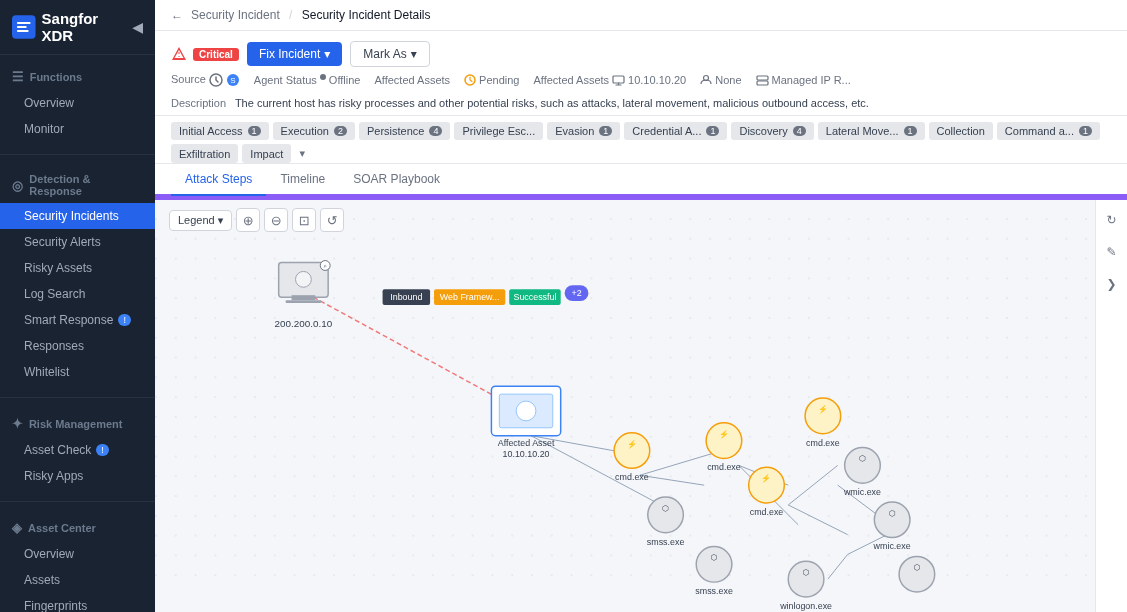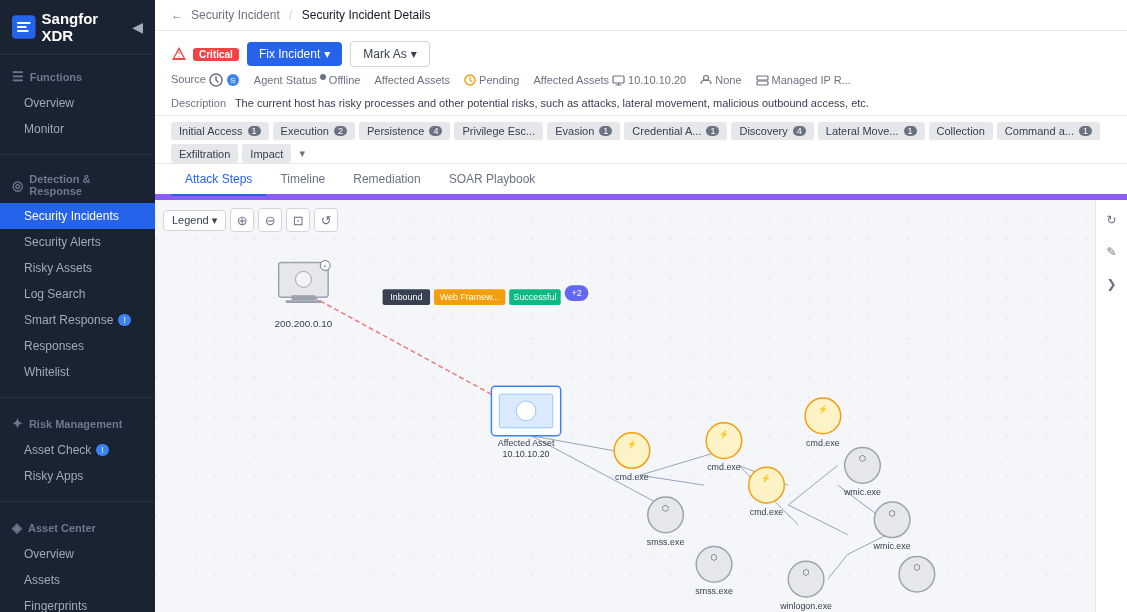--- a/index.html
+++ b/index.html
@@ -47,21 +47,21 @@
     .chain-tag .count { background: #6b7280; color: #fff; border-radius: 10px; font-size: 9px; padding: 0 4px; margin-left: 2px; }
     .chain-more { color: #6b7280; cursor: pointer; padding: 3px 4px; font-size: 11px; }
 
     
     .subnav { background: #fff; display: flex; gap: 0; border-bottom: 6px solid #8b5cf6; padding: 0 16px; }
     .subnav-item { padding: 8px 14px; cursor: pointer; font-size: 12px; color: #6b7280; border-bottom: 2px solid transparent; margin-bottom: -2px; }
     .subnav-item.active { color: #2563eb; border-bottom-color: #2563eb; font-weight: 500; }
 
     
     .graph-area { flex: 1; background: #f4f6f9; position: relative; overflow: hidden; }
-    .graph-toolbar { position: absolute; top: 8px; left: 8px; display: flex; align-items: center; gap: 4px; z-index: 10; }
+    .graph-toolbar { position: absolute; top: 8px; left: 14px; display: flex; align-items: center; gap: 4px; z-index: 10; }
     .graph-legend-btn { background: #fff; border: 1px solid #d1d5db; border-radius: 4px; padding: 3px 8px; font-size: 11px; cursor: pointer; display: flex; align-items: center; gap: 3px; color: #374151; }
     .graph-icon-btn { background: #fff; border: 1px solid #d1d5db; border-radius: 4px; padding: 3px 6px; font-size: 13px; cursor: pointer; color: #6b7280; display: flex; align-items: center; justify-content: center; width: 24px; height: 24px; }
 
     
     .attack-graph { width: 100%; height: 100%; }
 
     
     .right-panel { width: 32px; background: #fff; border-left: 1px solid #e5e7eb; display: flex; flex-direction: column; align-items: center; padding-top: 8px; gap: 8px; }
     .right-panel-btn { width: 24px; height: 24px; display: flex; align-items: center; justify-content: center; cursor: pointer; color: #6b7280; border-radius: 4px; }
 
@@ -290,23 +290,20 @@
     </div>
     <span class="chain-more">▾</span>
   </div>
 
   <div class="subnav">
     <div class="subnav-item active">
       <span>Attack Steps</span>
     </div>
     <div class="subnav-item">
       <span>Timeline</span>
-    </div>
-    <div class="subnav-item">
-      <span>Remediation</span>
     </div>
     <div class="subnav-item">
       <span>SOAR Playbook</span>
     </div>
   </div>
 
   <div style="flex:1; display:flex; overflow:hidden;">
 
     <div class="graph-area">
       <div class="graph-toolbar">

